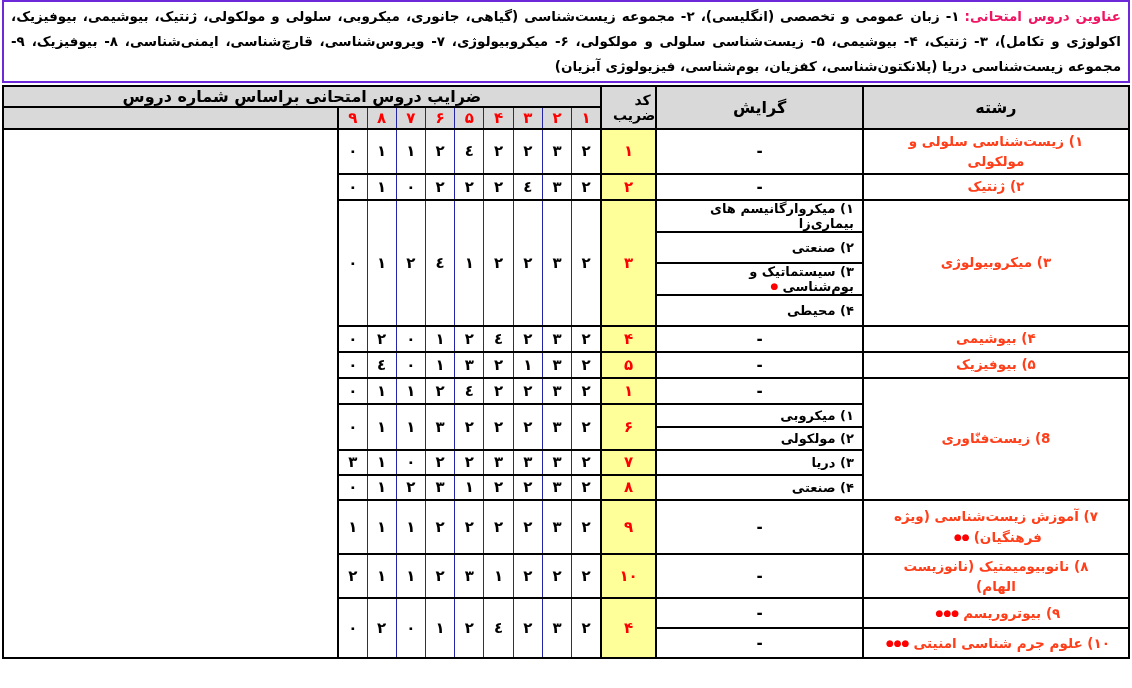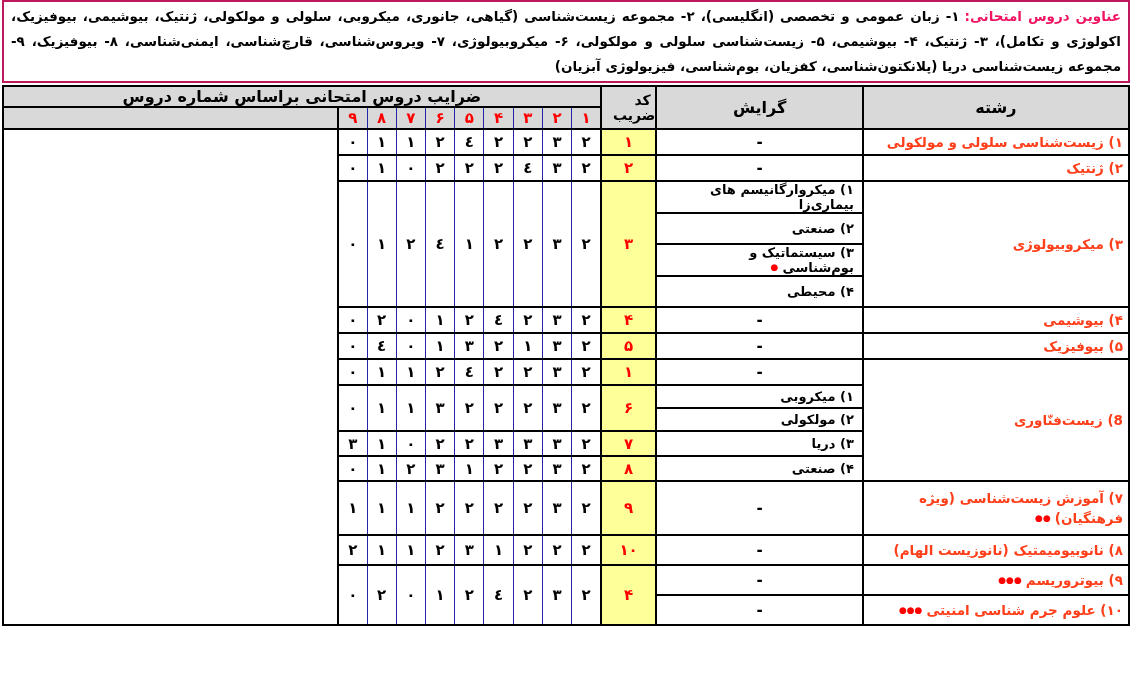--- a/index.html
+++ b/index.html
@@ -5,35 +5,35 @@
   :root{
     --title-green:#0e8a0e; --label-pink:#f01563; --number-red:#ff0000;
     --field-orange:#ff3e1a; --code-yellow:#ffff99; --header-gray:#d9d9d9;
     --grid-blue:#2424a8; --dot-red:#ff0000;
   }
   *{box-sizing:border-box;}
   body{margin:0;width:1132px;height:688px;overflow:hidden;background:#fff;
        direction:rtl;font-family:"DejaVu Sans",sans-serif;color:#000;}
   .page{padding:0 2px;}
   .title{text-align:center;color:var(--title-green);font-size:26px;font-weight:bold;margin:2px 0 4px;}
-  .subjects-box{border:2px solid #be185d;padding:2px 7px;font-size:13.5px;font-weight:bold;
+  .subjects-box{border:2px solid #6d28d9;padding:2px 7px;font-size:13.5px;font-weight:bold;
                 line-height:25px;text-align:justify;}
   .subjects-label{color:var(--label-pink);margin-left:5px;}
   table.exam{border-collapse:collapse;table-layout:fixed;width:1128px;margin-top:2px;}
   th,td{border:2px solid #000;padding:0;font-weight:bold;overflow:hidden;}
   thead th{background:var(--header-gray);font-size:16px;text-align:center;}
   th.code-h{font-size:14px;line-height:15px;padding-left:28px;}
   th.num-h{color:var(--number-red);font-size:15px;height:22px;
            border-left:1px solid var(--grid-blue);border-right:1px solid var(--grid-blue);}
   th.coef-title-h{height:20px;}
   th.spacer-h{background:var(--header-gray);}
   td.code{background:var(--code-yellow);color:var(--number-red);text-align:center;font-size:15px;}
   td.coef{text-align:center;font-size:15px;
           border-left:1px solid var(--grid-blue);border-right:1px solid var(--grid-blue);}
-  td.field{color:var(--field-orange);text-align:right;padding:1px 5px;font-size:13.5px;line-height:1.5;}
+  td.field{color:var(--field-orange);text-align:center;padding:1px 18px;font-size:13.5px;line-height:1.5;}
   td.orient{text-align:right;padding:0 8px;font-size:13px;background:#fff;}
   td.orient.dash{text-align:center;padding:0;font-size:15px;color:#000;}
   td.spacer{background:#fff;}
   .dots{color:var(--dot-red);font-size:9px;letter-spacing:2px;margin:0 4px;vertical-align:2px;}
   tr.h26{height:26px;} tr.h31{height:31px;} tr.h23{height:23px;}
   tr.h25{height:25px;} tr.h50{height:54px;} tr.h30{height:30px;}
 </style>
 </head>
 <body>
 

